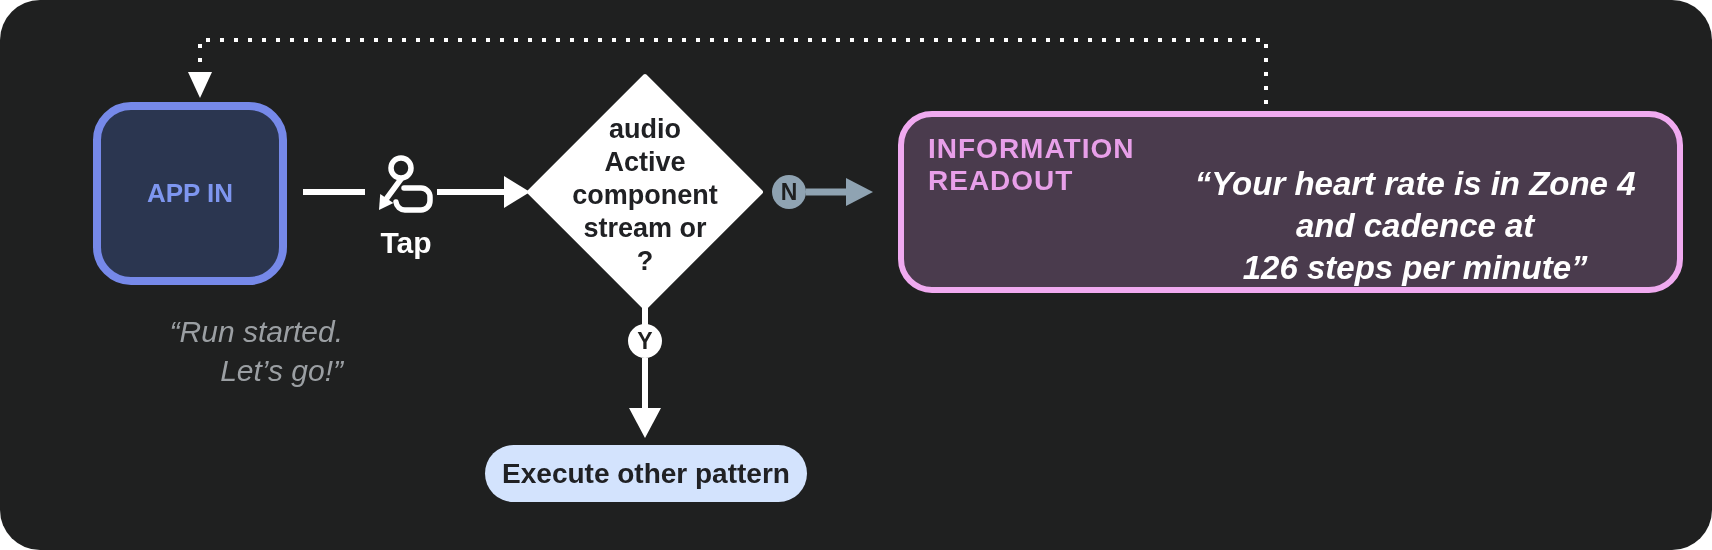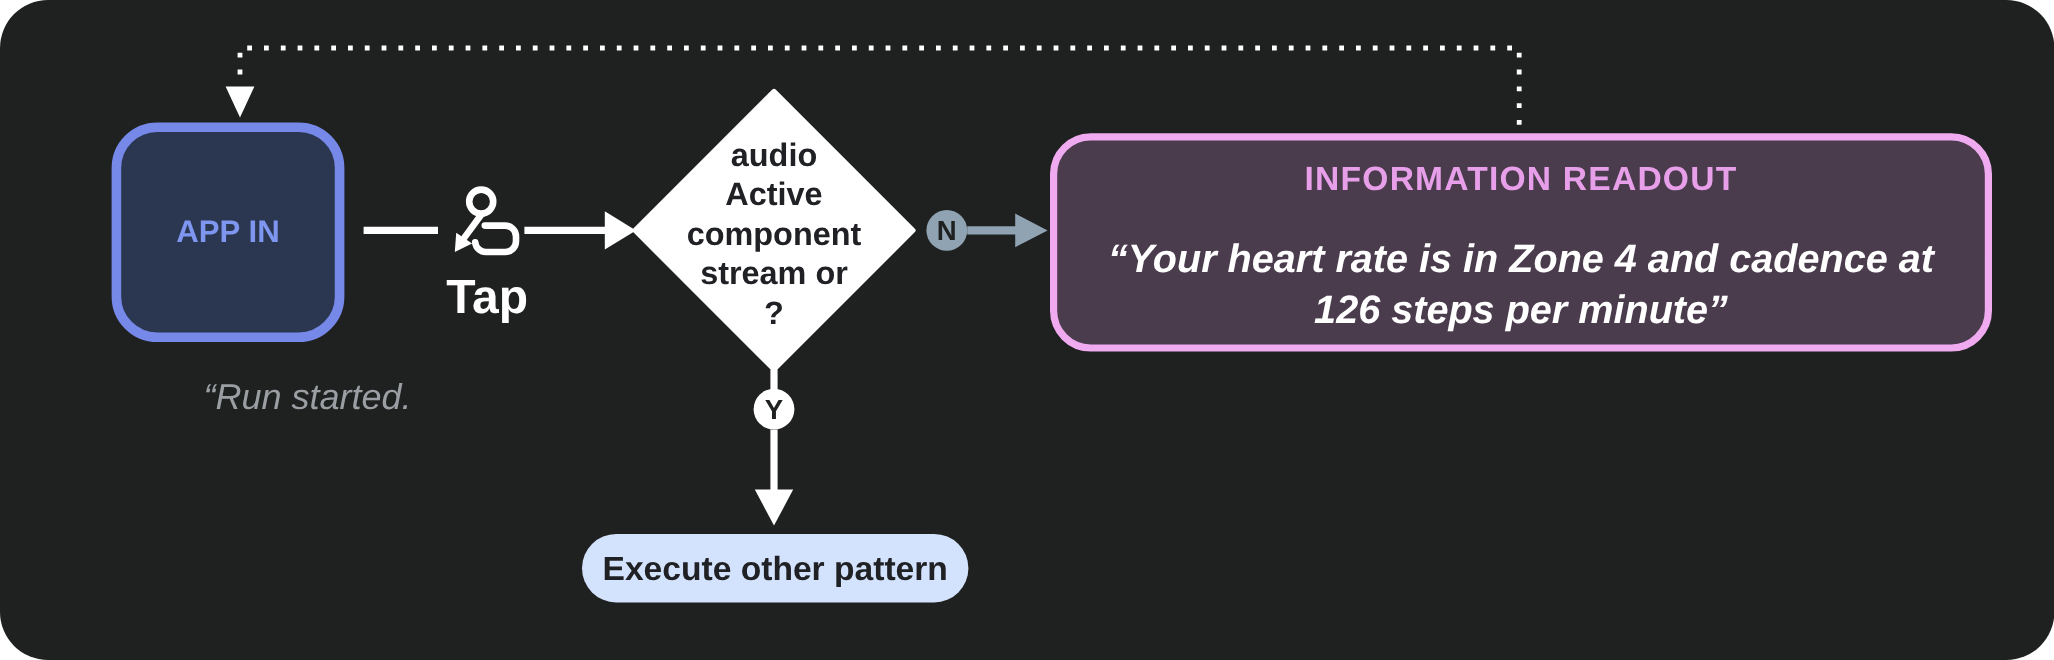--- a/index.html
+++ b/index.html
@@ -32,37 +32,37 @@
   }
   .app-node .line{
     color:var(--app_text);font-size:26px;font-weight:bold;line-height:33px;text-align:center;
   }
   .app-quote{
     position:absolute;left:63px;top:312px;width:280px;text-align:right;
     color:var(--quote_text);font-style:italic;font-size:30px;line-height:39px;font-weight:400;
   }
   .tap-label{
     position:absolute;left:346px;top:226px;width:120px;text-align:center;
-    color:var(--white);font-size:40px;font-weight:bold;
+    color:var(--white);font-size:30px;font-weight:bold;
   }
   .decision-text{
     position:absolute;left:545px;top:113px;width:200px;text-align:center;
     color:var(--dark_text);font-size:27px;font-weight:bold;line-height:33px;
   }
   .branch-badge{
     position:absolute;width:34px;height:34px;border-radius:50%;
     display:flex;align-items:center;justify-content:center;
     font-size:23px;font-weight:bold;color:var(--canvas_bg);
   }
   .branch-no{left:772px;top:175px;background:var(--branch);}
   .branch-yes{left:628px;top:324px;background:var(--white);}
   .readout{
-    position:absolute;left:875px;top:111px;width:785px;height:182px;
+    position:absolute;left:898px;top:111px;width:785px;height:182px;
     background:var(--readout_fill);border:6px solid var(--readout_border);border-radius:34px;
-    display:flex;flex-direction:column;align-items:center;padding:16px 24px 0 24px;
+    display:flex;flex-direction:row;align-items:flex-start;padding:16px 24px 0 24px;
   }
   .readout-title{
     color:var(--readout_title);font-size:28px;font-weight:bold;letter-spacing:1px;line-height:32px;
   }
   .readout-body{
     margin-top:30px;text-align:center;color:var(--white);
     font-size:33px;font-weight:bold;font-style:italic;line-height:42px;
   }
   .action-pill{
     position:absolute;left:485px;top:445px;width:322px;height:57px;border-radius:29px;
@@ -105,20 +105,21 @@
     <line x1="806" y1="192" x2="850" y2="192" class="stroke-branch" stroke-width="7"></line>
     <polygon points="846,178 873,192 846,206" class="fill-branch"></polygon>
   </svg>
 
   <div class="app-node">
     <div class="line">APP IN</div>
   </div>
 
   <div class="app-quote">
     <div>“Run started.</div>
+    <div>Let’s go!”</div>
   </div>
 
   <div class="tap-label">Tap</div>
 
   <div class="decision-text">
     <div>audio</div>
     <div>Active</div>
     <div>component</div>
     <div>stream or</div>
     <div>?</div>

